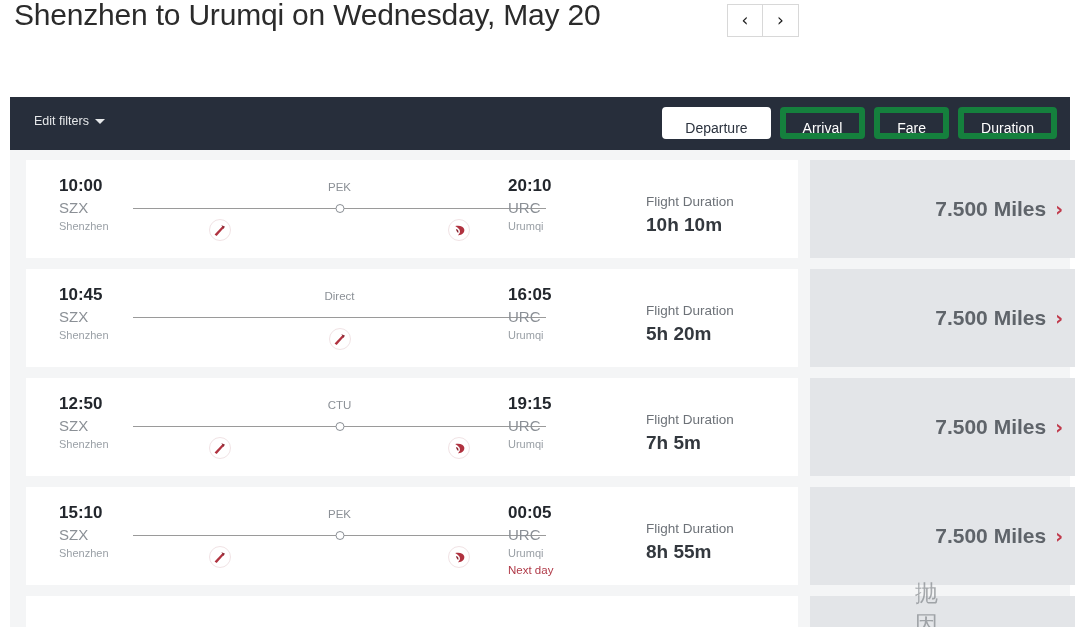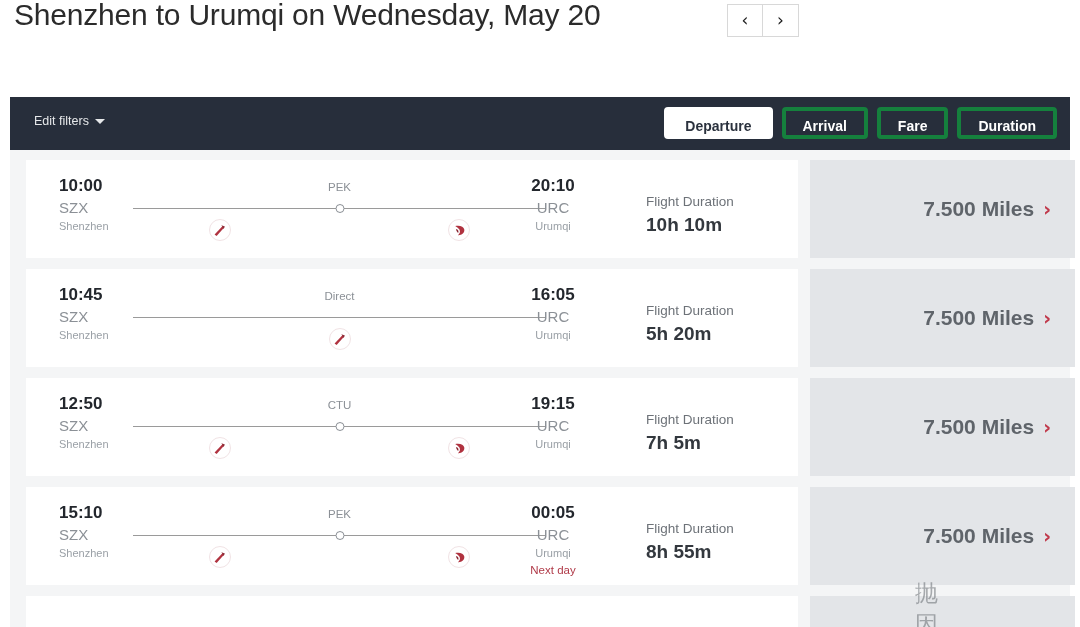--- a/index.html
+++ b/index.html
@@ -99,25 +99,25 @@
     right: 13px;
     top: 10px;
     display: flex;
     gap: 9px;
   }
   .sort-btn {
     box-sizing: border-box;
     height: 32px;
     padding: 0 17px;
     border-radius: 4px;
-    border: 4px solid #15803d;
+    border: 6px solid #15803d;
     background: transparent;
     color: #ffffff;
     font-size: 14px;
-    font-weight: bold;
+    font-weight: normal;
     line-height: 30px;
     cursor: pointer;
     white-space: nowrap;
   }
   .sort-btn.active {
     background: #ffffff;
     color: #2b323e;
     border-color: #ffffff;
   }
 
@@ -145,21 +145,21 @@
     cursor: pointer;
   }
 
   
   .endpoint {
     position: absolute;
     top: 15px;
     width: 110px;
   }
   .endpoint.dep { left: 33px; text-align: left; }
-  .endpoint.arr { left: 482px; width: 90px; text-align: center; }
+  .endpoint.arr { left: 482px; width: 90px; text-align: left; }
 
   .ep-time {
     font-size: 17px;
     font-weight: bold;
     color: #23272d;
     line-height: 22px;
   }
   .ep-code {
     font-size: 15px;
     color: #8b9096;
@@ -251,21 +251,21 @@
   .miles-card {
     flex: 0 0 265px;
     margin-left: 12px;
     height: 98px;
     background: #e3e5e8;
     position: relative;
     cursor: pointer;
   }
   .miles-inner {
     position: absolute;
-    right: 24px;
+    right: 12px;
     top: 50%;
     transform: translateY(-50%);
     display: flex;
     align-items: center;
     gap: 9px;
   }
   .miles-text {
     font-size: 21px;
     font-weight: bold;
     color: #5f646a;

